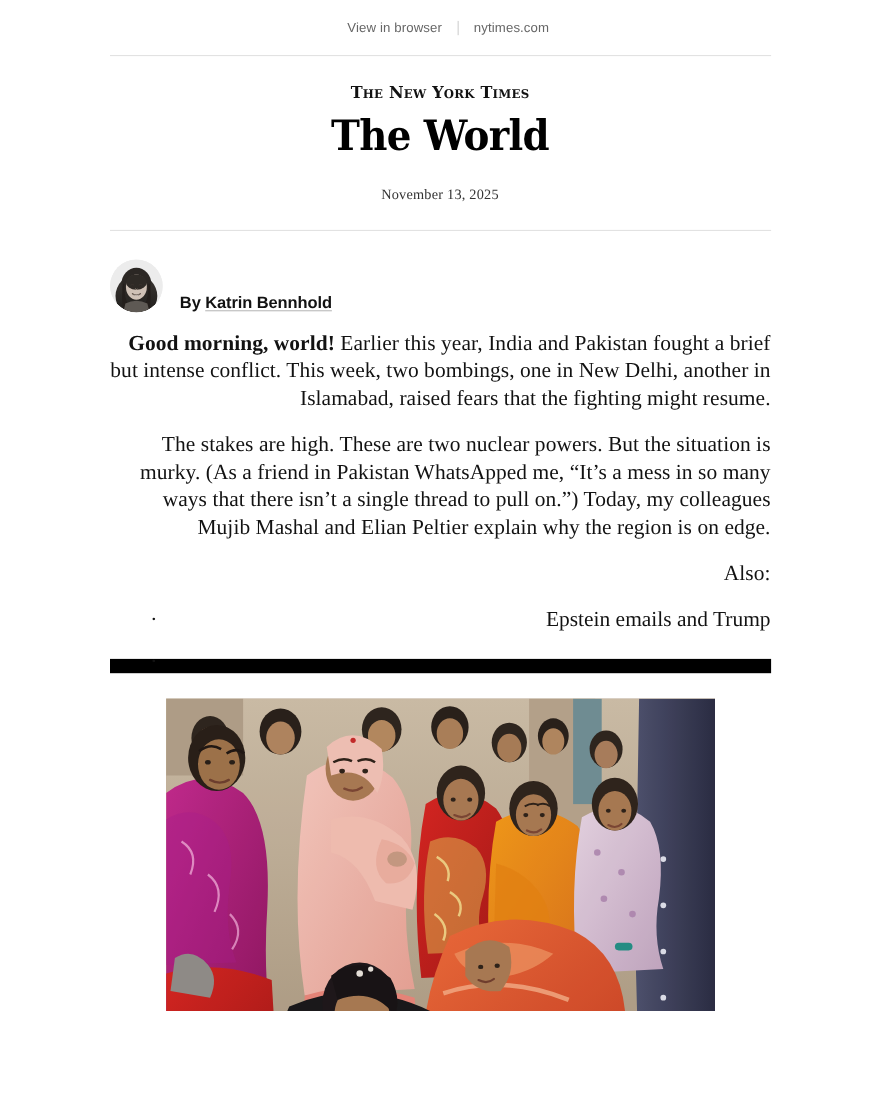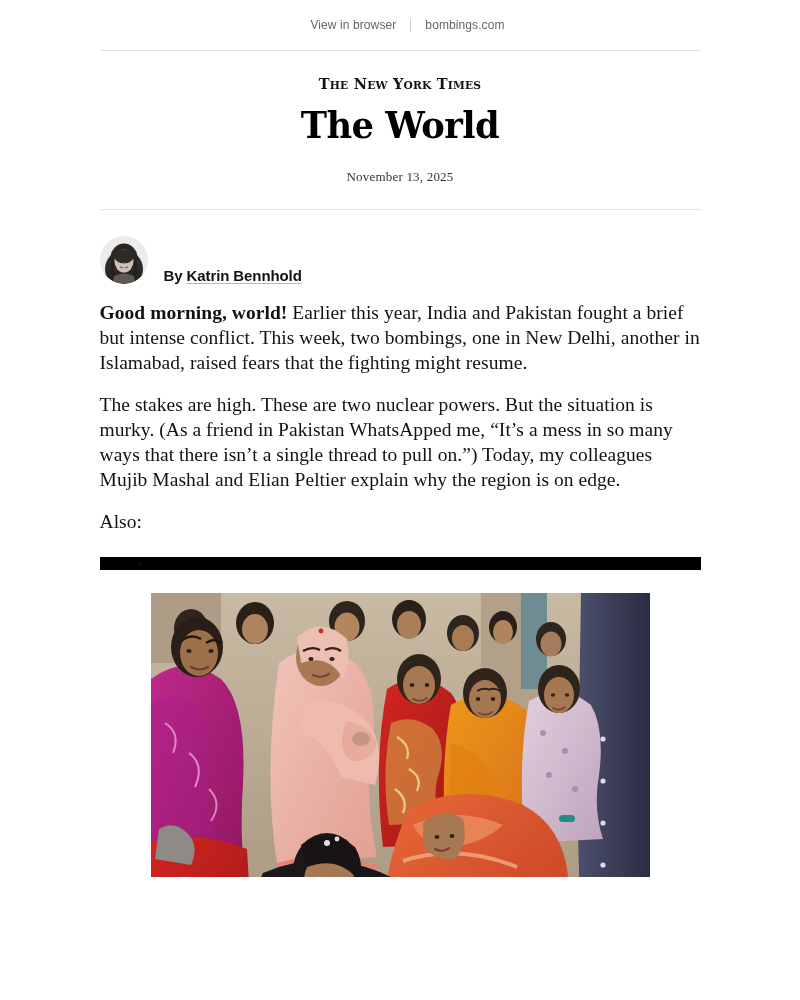--- a/index.html
+++ b/index.html
@@ -124,20 +124,21 @@
     text-underline-offset: 2px;
     text-decoration-thickness: 1px;
     text-decoration-color: #bbbbbb;
   }
 
   
   .body-col {
     width: 601px;
     margin: 0 auto;
     padding-top: 16px;
+    text-align: right;
   }
   .para {
     font-family: "Liberation Serif", serif;
     font-size: 19.5px;
     line-height: 25px;
     color: #121212;
     margin: 0 0 17px 0;
     letter-spacing: 0.05px;
   }
   .para b { font-weight: 700; }
@@ -190,21 +191,21 @@
   }
 </style>
 </head>
 <body>
 
 <div class="page">
 
   <div class="utility-bar">
     <a class="utility-link" href="#">View in browser</a>
     <span class="utility-sep"></span>
-    <a class="utility-link" href="#">bombings.com</a>
+    <a class="utility-link" href="#">nytimes.com</a>
   </div>
 
   <div class="rule"></div>
 
   <div class="masthead">
     <span class="nyt-logo">The New York Times</span>
     <span class="nl-title">The World</span>
     <span class="nl-date">November 13, 2025</span>
   </div>
 
@@ -248,21 +249,21 @@
 
   <div class="body-col">
 
     <p class="para"><b>Good morning, world!</b><span> Earlier this year, India and Pakistan fought a brief but intense conflict. This week, two bombings, one in New Delhi, another in Islamabad, raised fears that the fighting might resume.</span></p>
 
     <p class="para">The stakes are high. These are two nuclear powers. But the situation is murky. (As a friend in Pakistan WhatsApped me, “It’s a mess in so many ways that there isn’t a single thread to pull on.”) Today, my colleagues Mujib Mashal and Elian Peltier explain why the region is on edge.</p>
 
     <p class="para also">Also:</p>
 
     <ul class="bullets">
-      <li><span class="dot">·</span></li>
+      <li><span class="dot">·</span><span>Epstein emails and Trump</span></li>
       <li><span class="dot">·</span></li>
       <li><span class="dot">·</span></li>
     </ul>
 
   </div>
 
   <div class="black-bar"></div>
 
   <div class="photo-wrap">
     <svg class="photo" viewBox="0 0 499 360" preserveAspectRatio="xMidYMin slice" aria-hidden="true">

